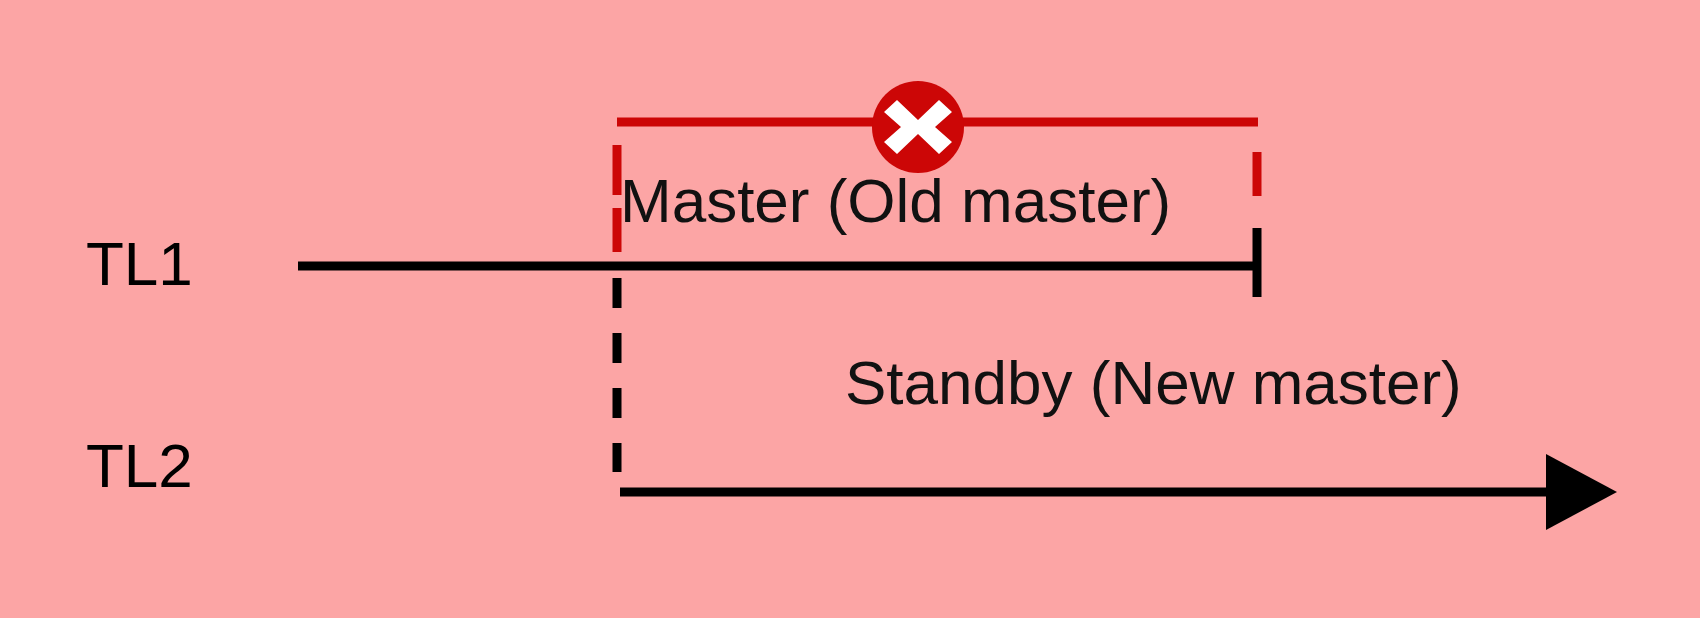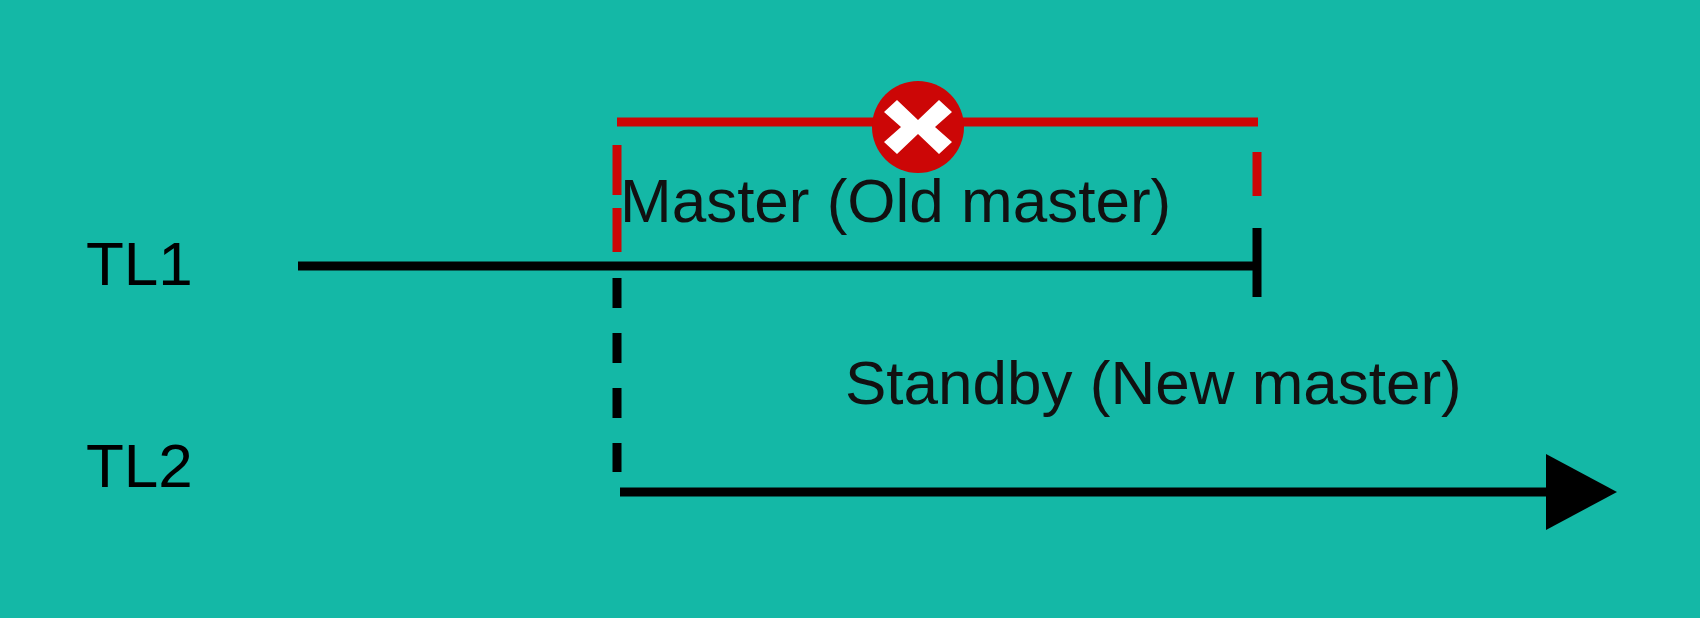--- a/index.html
+++ b/index.html
@@ -8,21 +8,21 @@
     background: #ffffff;
   }
   body {
     font-family: "Liberation Sans", sans-serif;
     -webkit-font-smoothing: antialiased;
   }
   #diagram-root {
     position: relative;
     width: 1700px;
     height: 618px;
-    background: #14b8a6;
+    background: #fca5a5;
     overflow: hidden;
   }
   #diagram-svg {
     position: absolute;
     top: 0;
     left: 0;
     width: 1700px;
     height: 618px;
     display: block;
   }

